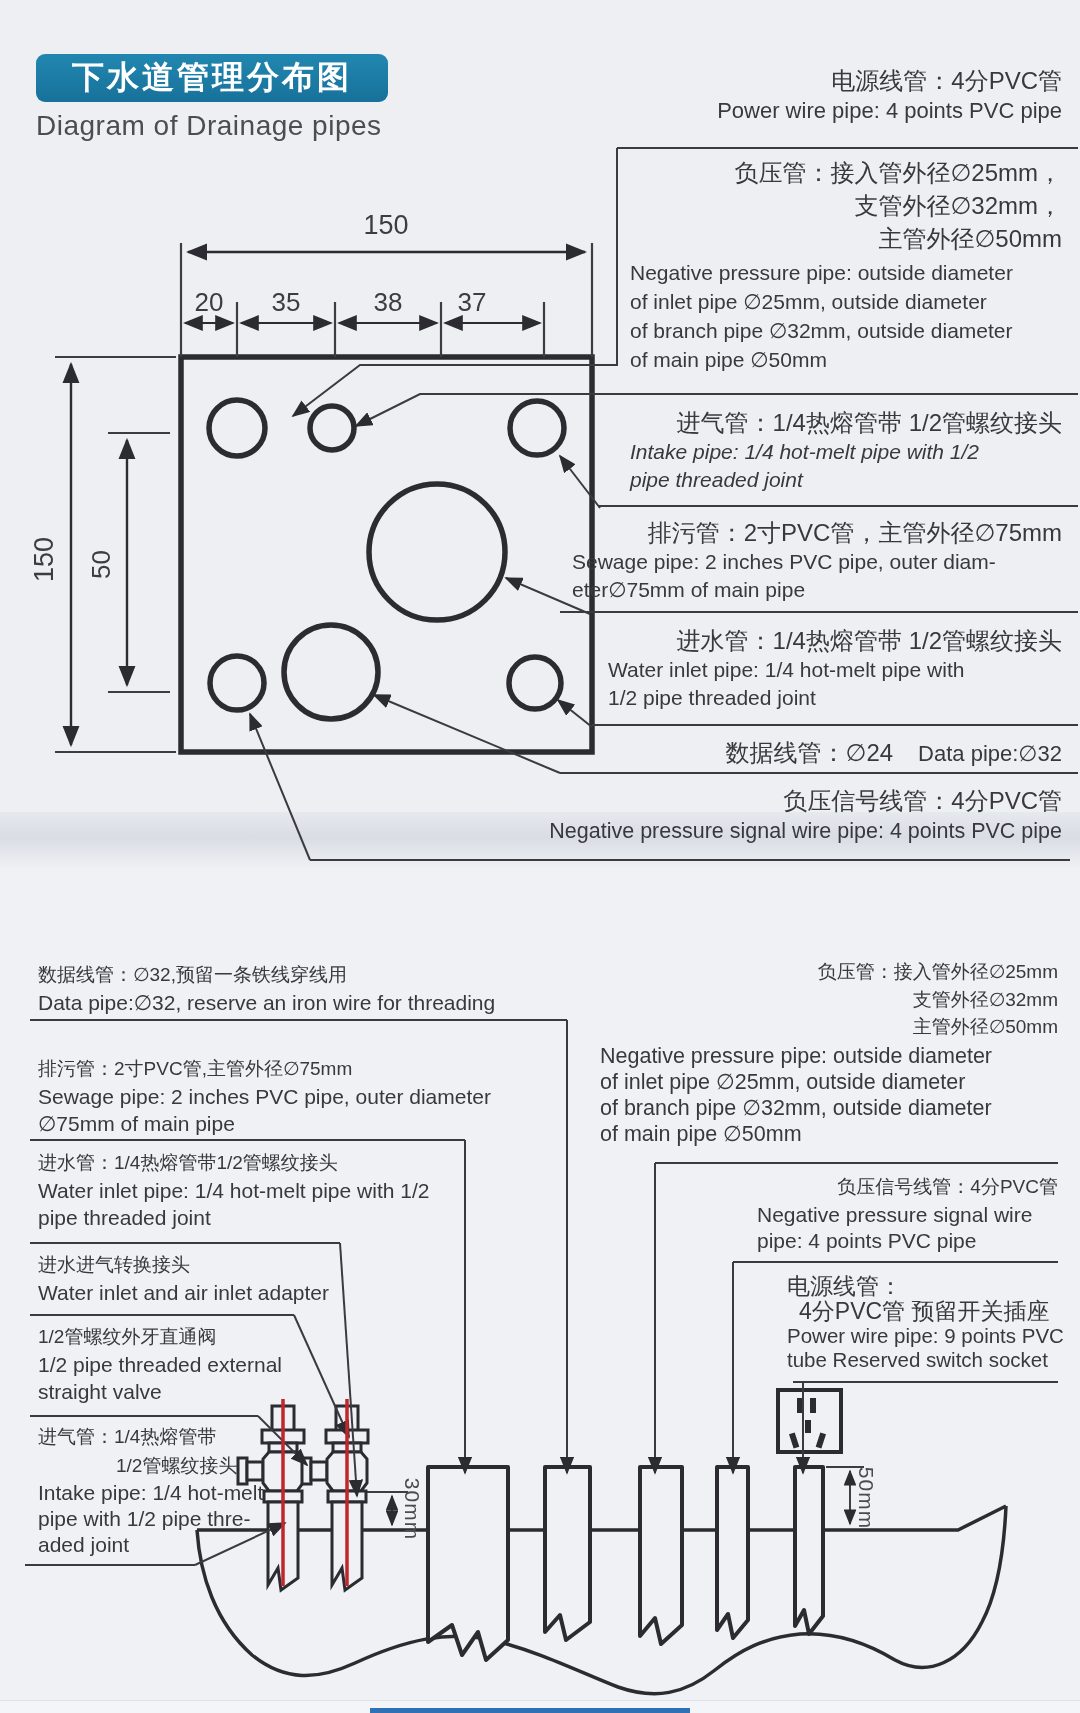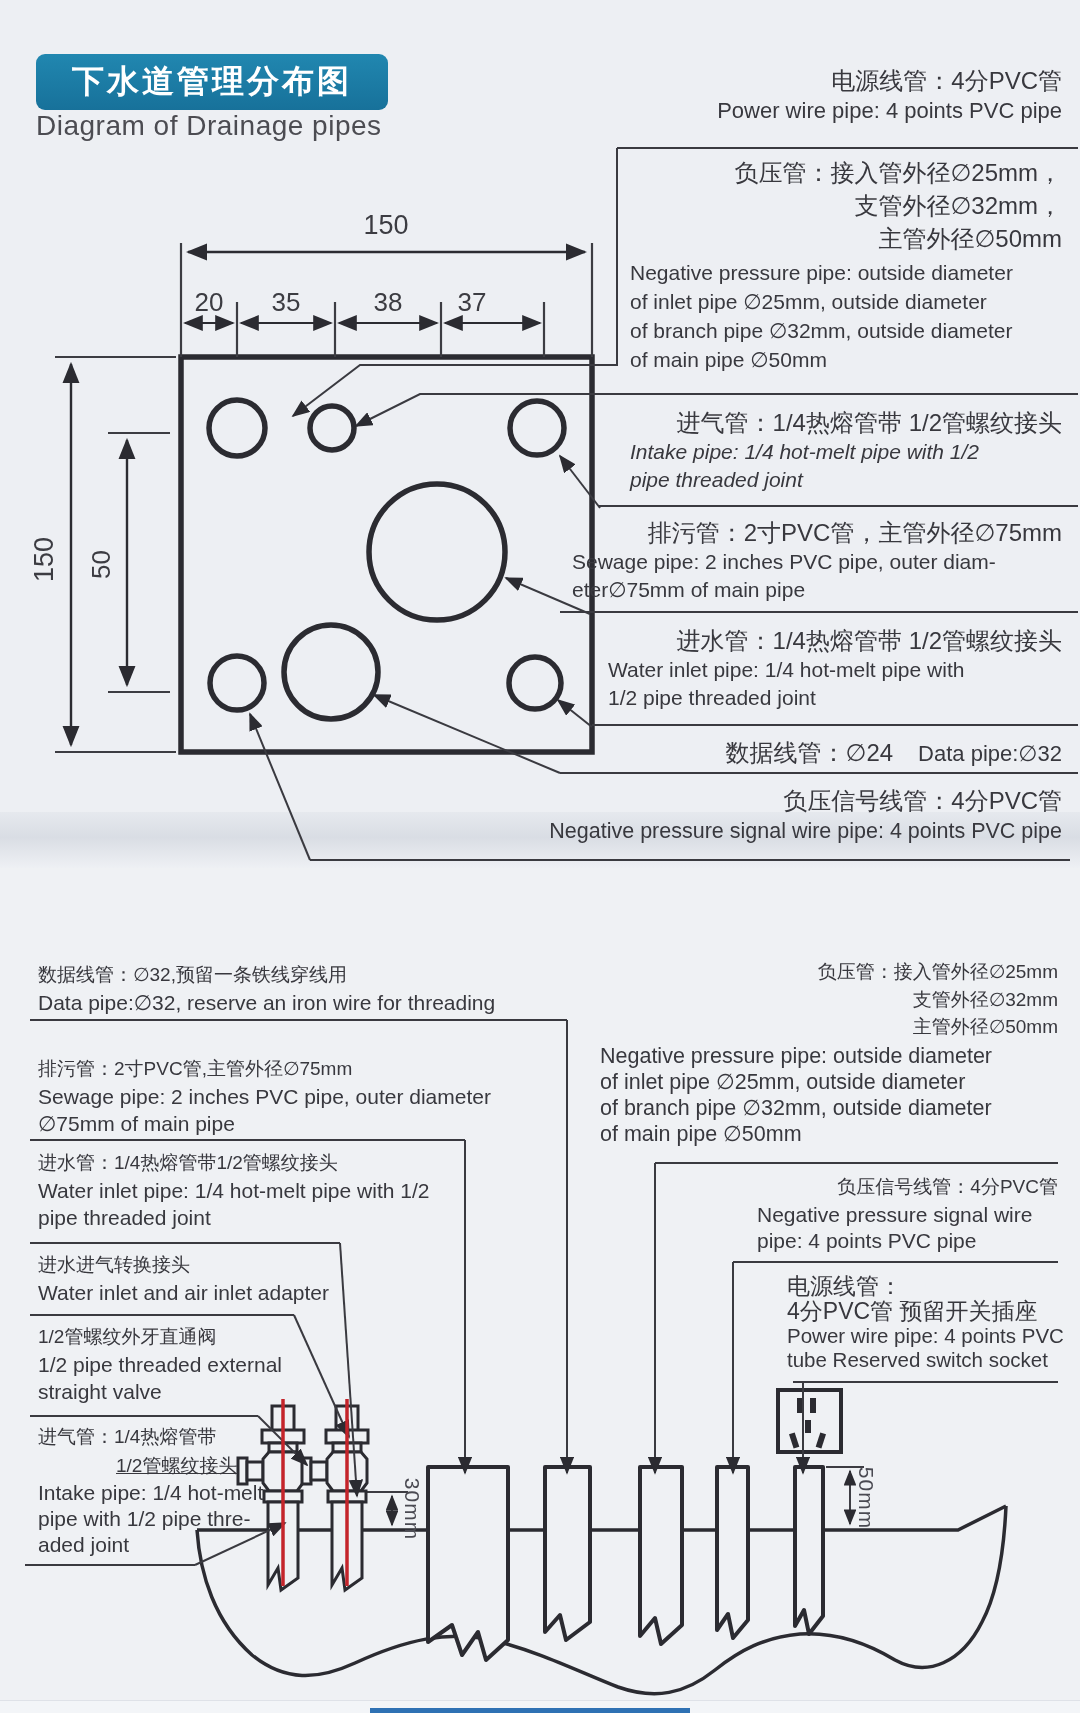--- a/index.html
+++ b/index.html
@@ -9,21 +9,21 @@
   #bg-top{top:0;height:812px;background:#edeff3;}
   #bg-seam{top:812px;height:56px;background:linear-gradient(180deg,#e6e9ee 0%,#d9dde4 45%,#eef0f4 100%);}
   #bg-bottom{top:868px;height:832px;background:#eff1f4;}
   #bg-footer{top:1700px;height:13px;background:#f3f5f8;border-top:1px solid #dfe2e8;}
   #footer-line{position:absolute;left:370px;top:1708px;width:320px;height:5px;background:#2f71b4;}
   svg{position:absolute;left:0;top:0;}
   .abs{position:absolute;}
   .cn{font-size:19px;line-height:29px;white-space:pre-line;}
   .en{font-size:21px;line-height:27px;white-space:pre-line;}
   .tr-cn{font-size:24px;line-height:33px;text-align:right;white-space:pre-line;}
-  .title-box{left:36px;top:54px;width:352px;height:56px;border-radius:9px;
+  .title-box{left:36px;top:54px;width:352px;height:48px;border-radius:9px;
      background:linear-gradient(180deg,#2187b0,#17719a);display:flex;align-items:center;justify-content:center;
      color:#fff;font-size:32px;font-weight:bold;letter-spacing:3px;}
   .subtitle{left:36px;top:110px;font-size:28px;color:#4c4c52;letter-spacing:.5px;}
   .dim{color:#3c3c42;font-size:26px;text-align:center;}
   .dimv{color:#4a4a52;font-size:21px;text-align:center;letter-spacing:1px;}
 </style>
 </head>
 <body>
 
 <div class="bg" id="bg-top"></div>
@@ -237,36 +237,36 @@
   <div class="cn">进水进气转换接头</div>
   <div class="en">Water inlet and air inlet adapter</div>
 </div>
 <div class="abs" style="left:38px;top:1322px;">
   <div class="cn">1/2管螺纹外牙直通阀</div>
   <div class="en">1/2 pipe threaded external
 straight valve</div>
 </div>
 <div class="abs" style="left:38px;top:1422px;">
   <div class="cn">进气管：1/4热熔管带</div>
-  <div class="cn" style="padding-left:78px;text-decoration:underline;">1/2管螺纹接头</div>
+  <div class="cn" style="padding-left:78px;">1/2管螺纹接头</div>
   <div class="en" style="line-height:26px;">Intake pipe: 1/4 hot-melt
 pipe with 1/2 pipe thre-
 aded joint</div>
 </div>
 
 <div class="abs cn" style="right:22px;top:958px;text-align:right;line-height:27.5px;">负压管：接入管外径∅25mm
 支管外径∅32mm
 主管外径∅50mm</div>
 <div class="abs en" style="left:600px;top:1043px;font-size:21.5px;line-height:26px;">Negative pressure pipe: outside diameter
 of inlet pipe ∅25mm, outside diameter
 of branch pipe ∅32mm, outside diameter
 of main pipe ∅50mm</div>
 
 <div class="abs cn" style="right:22px;top:1172px;text-align:right;">负压信号线管：4分PVC管</div>
 <div class="abs en" style="left:757px;top:1202px;line-height:26px;">Negative pressure signal wire
 pipe: 4 points PVC pipe</div>
 
 <div class="abs" style="left:787px;top:1274px;">
   <div class="cn" style="font-size:23px;line-height:25px;">电源线管：</div>
-  <div class="cn" style="font-size:23px;line-height:25px;">4分PVC管 预留开关插座</div>
-  <div class="en" style="font-size:20.5px;line-height:24px;">Power wire pipe: 4 points PVC
+  <div class="cn" style="font-size:23px;line-height:25px;margin-left:12px;">4分PVC管 预留开关插座</div>
+  <div class="en" style="font-size:20.5px;line-height:24px;">Power wire pipe: 9 points PVC
 tube Reserved switch socket</div>
 </div>
 
 </body></html>

